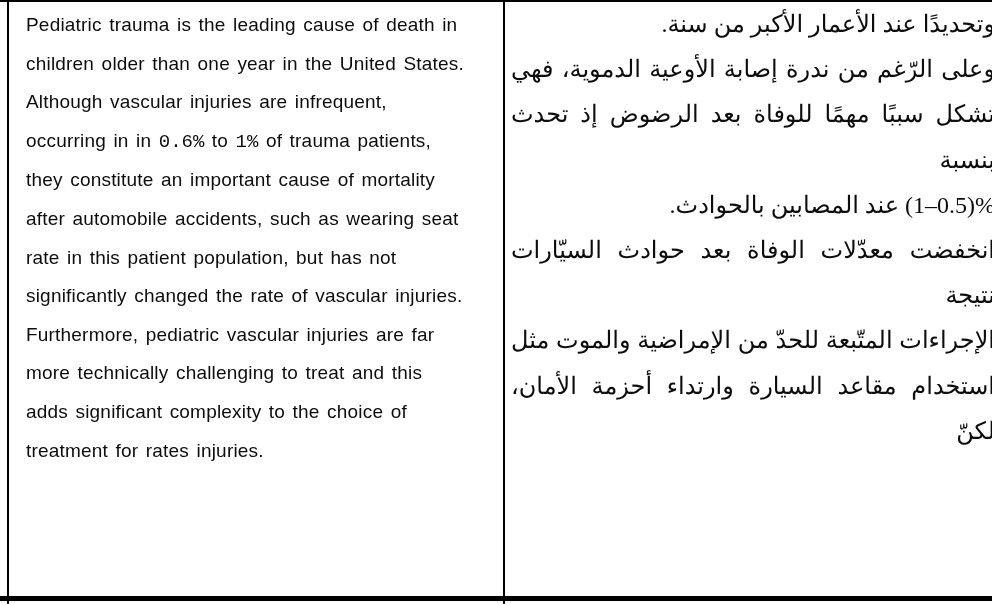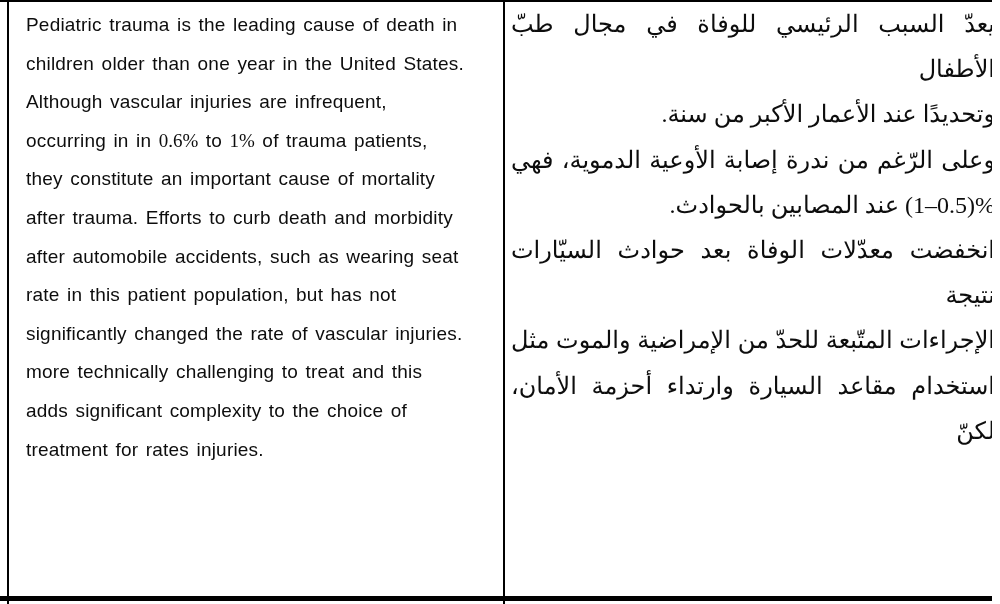--- a/index.html
+++ b/index.html
@@ -28,21 +28,21 @@
     width: 466px;
     font-size: 19px;
     line-height: 38.6px;
     letter-spacing: 0.2px;
     word-spacing: 2px;
     text-align: left;
   }
   .en-line { white-space: nowrap; }
 
   .serif-num {
-    font-family: Liberation Serif, serif;
+    font-family: Liberation Mono, monospace;
     letter-spacing: 0;
   }
 
   .cell.arabic {
     left: 511px;
     top: 2px;
     width: 484px;
     direction: rtl;
     font-family: "Liberation Serif", "DejaVu Serif", serif;
     font-size: 24px;
@@ -60,31 +60,31 @@
   <div class="border left"></div>
   <div class="border divider"></div>
   <div class="border bottom"></div>
 
   <div class="cell english" lang="en">
       <div class="en-line">Pediatric trauma is the leading cause of death in</div>
       <div class="en-line">children older than one year in the United States.</div>
       <div class="en-line">Although vascular injuries are infrequent,</div>
       <div class="en-line">occurring in in <span class="serif-num">0.6%</span> to <span class="serif-num">1%</span> of trauma patients,</div>
       <div class="en-line">they constitute an important cause of mortality</div>
-      <div class="en-line">after trauma. Efforts to curb death and morbidity</div>
       <div class="en-line">after automobile accidents, such as wearing seat</div>
       <div class="en-line">rate in this patient population, but has not</div>
       <div class="en-line">significantly changed the rate of vascular injuries.</div>
+      <div class="en-line">Furthermore, pediatric vascular injuries are far</div>
       <div class="en-line">more technically challenging to treat and this</div>
       <div class="en-line">adds significant complexity to the choice of</div>
       <div class="en-line">treatment for rates injuries.</div>
     </div>
 
   <div class="cell arabic" lang="ar" dir="rtl">
-      <div class="ar-line">يعدّ السبب الرئيسي للوفاة في مجال طبّ الأطفال</div>
       <div class="ar-line par-end">وتحديدًا عند الأعمار الأكبر من سنة.</div>
       <div class="ar-line">وعلى الرّغم من ندرة إصابة الأوعية الدموية، فهي</div>
+      <div class="ar-line">تشكل سببًا مهمًا للوفاة بعد الرضوض إذ تحدث بنسبة</div>
       <div class="ar-line par-end">%(0.5–1) عند المصابين بالحوادث.</div>
       <div class="ar-line">انخفضت معدّلات الوفاة بعد حوادث السيّارات نتيجة</div>
       <div class="ar-line">الإجراءات المتّبعة للحدّ من الإمراضية والموت مثل</div>
       <div class="ar-line">استخدام مقاعد السيارة وارتداء أحزمة الأمان، لكنّ</div>
     </div>
 </div>
 
 </body></html>

